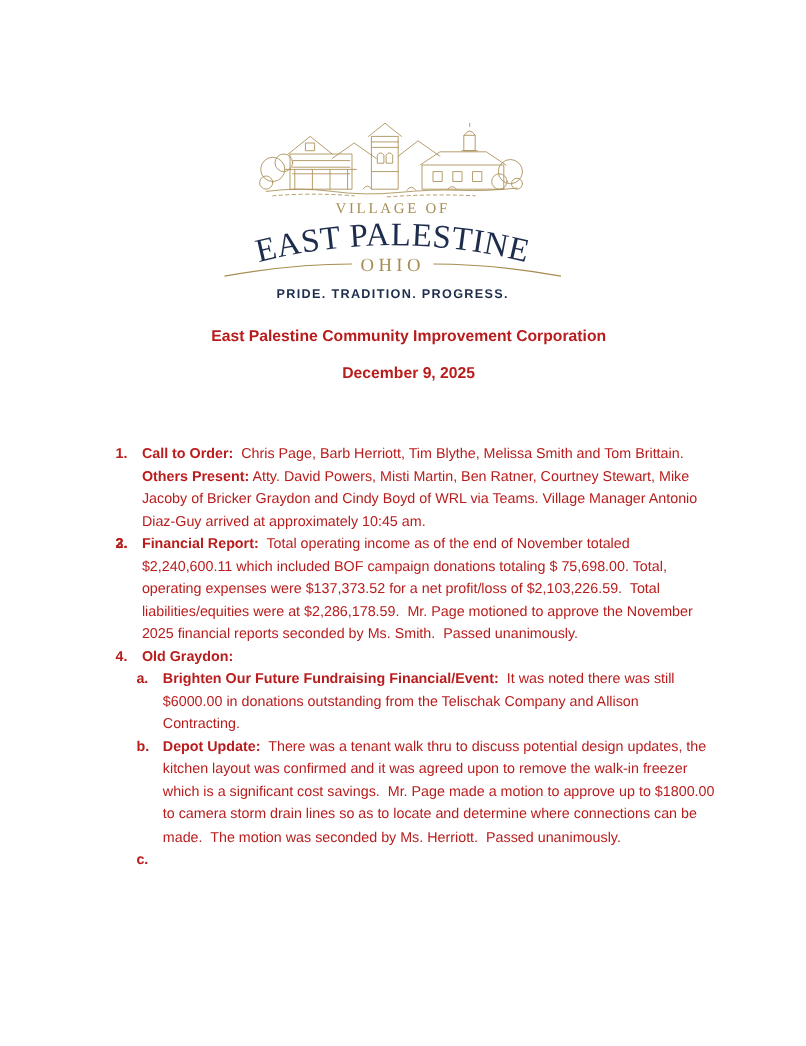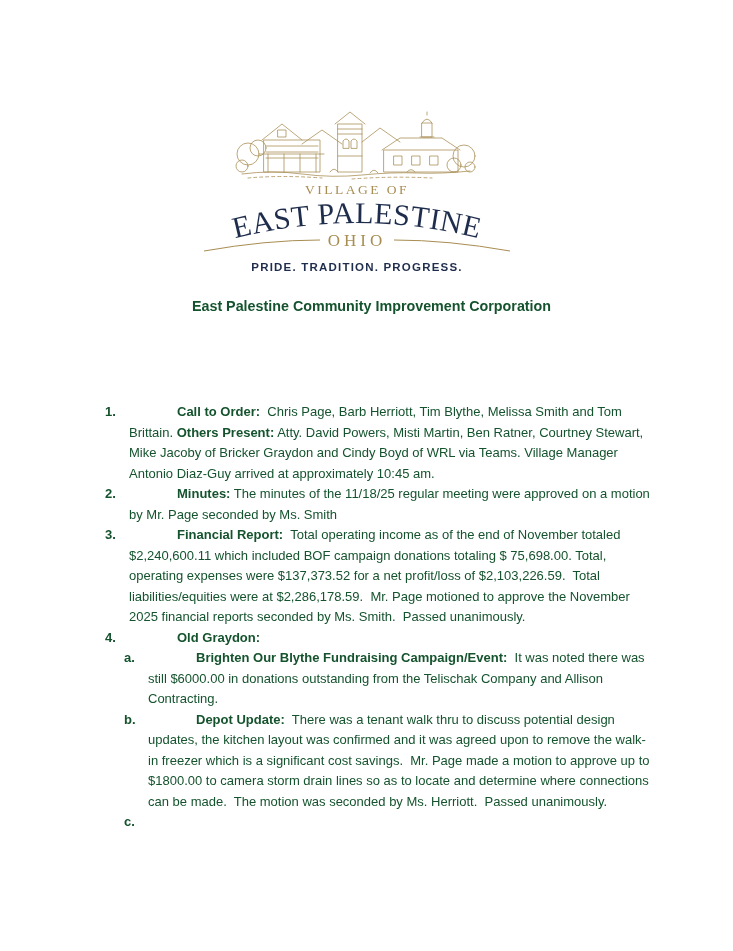--- a/index.html
+++ b/index.html
@@ -1,21 +1,21 @@
 <!DOCTYPE html>
 <html><head>
 <meta charset="utf-8">
 <style>
   html,body{margin:0;padding:0;background:#ffffff;}
   .page{
     position:relative;
     width:714px;height:951px;
     background:#ffffff;
     font-family:"Liberation Sans",sans-serif;
-    color:#14532d;
+    color:#b91c1c;
     overflow:hidden;
   }
   
   .logo-wrap{
     position:absolute;
     top:110px;left:0;right:0;
     display:flex;justify-content:center;
   }
   .logo-wrap svg{display:block;}
   
@@ -40,21 +40,21 @@
     left:105px;
     width:548px;
     font-size:13px;
     line-height:20.5px;
   }
   .item{position:relative;padding-left:24px;}
   .item .marker{
     position:absolute;left:0;top:0;
     font-weight:bold;
   }
-  .item .content{white-space:pre-wrap;margin-left:48px;}
+  .item .content{white-space:pre-wrap;}
   .item .content .b{font-weight:bold;}
   .sub{margin-left:19px;}
   .sub .item{padding-left:24px;}
 </style>
 </head>
 <body>
 
 <div class="page">
 
   <div class="logo-wrap">
@@ -114,27 +114,28 @@
       <path d="M 2 141 Q 64 130 118 130" fill="none" stroke-width="1" stroke="#a88d52"></path>
       <path d="M 192 130 Q 246 130 308 141" fill="none" stroke-width="1" stroke="#a88d52"></path>
       <text x="155" y="136" text-anchor="middle" font-family="Liberation Serif, serif" font-size="17" letter-spacing="4" fill="#a88d52">OHIO</text>
 
       <text x="155" y="161" text-anchor="middle" font-family="Liberation Sans, sans-serif" font-size="11.5" font-weight="bold" letter-spacing="1.2" fill="#1f2d4d">PRIDE. TRADITION. PROGRESS.</text>
     </svg>
   </div>
 
   <div class="headings">
     <p class="h-org">East Palestine Community Improvement Corporation</p>
+    <p class="h-date">December 9, 2025</p>
   </div>
 
   <div class="list">
       <div class="item"><span class="marker">1.</span><span class="content"><span class="b">Call to Order:</span><span>  Chris Page, Barb Herriott, Tim Blythe, Melissa Smith and Tom Brittain. </span><span class="b">Others Present:</span><span> Atty. David Powers, Misti Martin, Ben Ratner, Courtney Stewart, Mike Jacoby of Bricker Graydon and Cindy Boyd of WRL via Teams. Village Manager Antonio Diaz-Guy arrived at approximately 10:45 am.</span></span></div>
-      <div class="item"><span class="marker">2.</span><span class="content"><span class="b">Minutes:</span><span> The minutes of the 11/18/25 regular meeting were approved on a motion by Mr. Page seconded by Ms. Smith</span></span></div>
+      <div class="item"><span class="marker">2.</span></div>
       <div class="item"><span class="marker">3.</span><span class="content"><span class="b">Financial Report:</span><span>  Total operating income as of the end of November totaled $2,240,600.11 which included BOF campaign donations totaling $ 75,698.00. Total, operating expenses were $137,373.52 for a net profit/loss of $2,103,226.59.  Total liabilities/equities were at $2,286,178.59.  Mr. Page motioned to approve the November 2025 financial reports seconded by Ms. Smith.  Passed unanimously.</span></span></div>
       <div class="item"><span class="marker">4.</span><span class="content"><span class="b">Old Graydon:</span></span></div>
       <div class="sub">
-        <div class="item"><span class="marker">a.</span><span class="content"><span class="b">Brighten Our Blythe Fundraising Campaign/Event:</span><span>  It was noted there was still $6000.00 in donations outstanding from the Telischak Company and Allison Contracting.</span></span></div>
+        <div class="item"><span class="marker">a.</span><span class="content"><span class="b">Brighten Our Future Fundraising Financial/Event:</span><span>  It was noted there was still $6000.00 in donations outstanding from the Telischak Company and Allison Contracting.</span></span></div>
         <div class="item"><span class="marker">b.</span><span class="content"><span class="b">Depot Update:</span><span>  There was a tenant walk thru to discuss potential design updates, the kitchen layout was confirmed and it was agreed upon to remove the walk-in freezer which is a significant cost savings.  Mr. Page made a motion to approve up to $1800.00 to camera storm drain lines so as to locate and determine where connections can be made.  The motion was seconded by Ms. Herriott.  Passed unanimously.</span></span></div>
         <div class="item"><span class="marker">c.</span></div>
       </div>
     </div>
 
 </div>
 
 </body></html>

